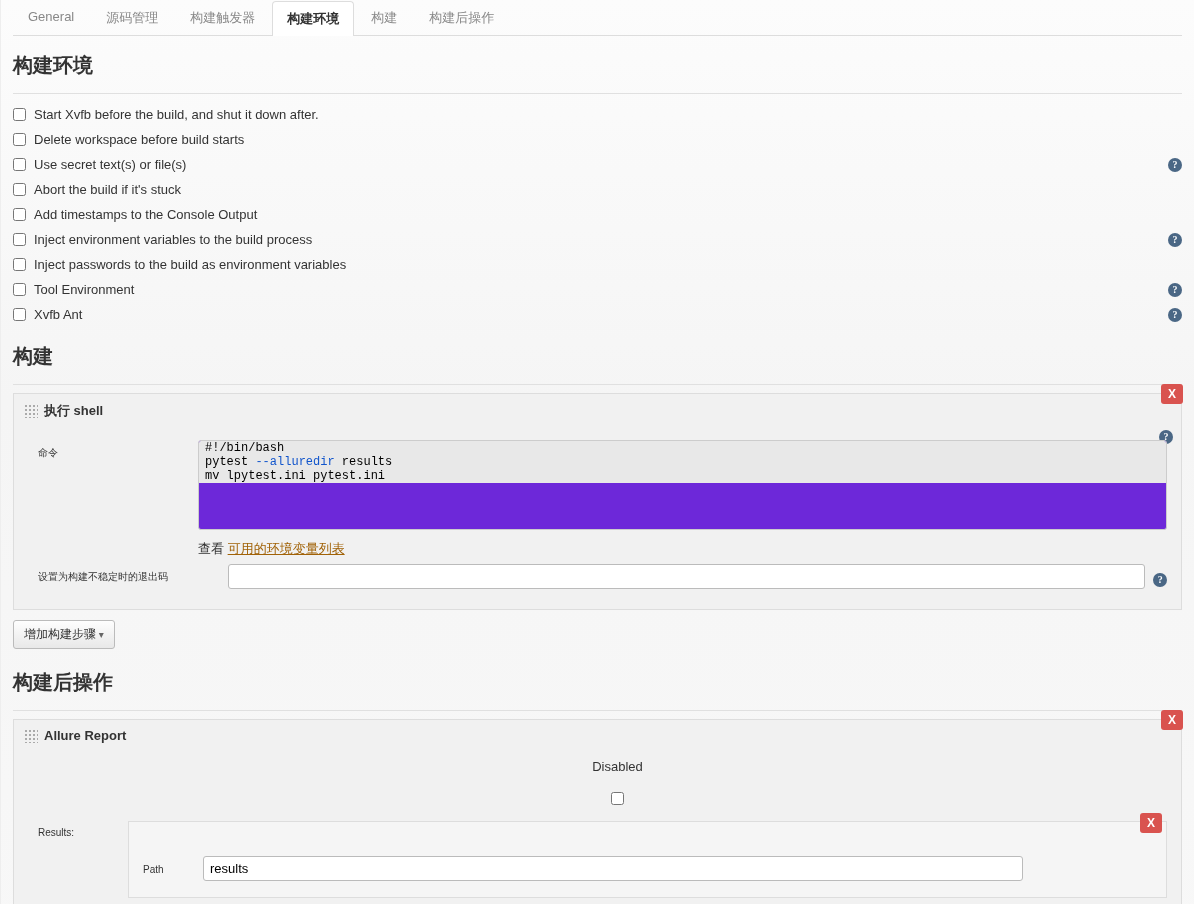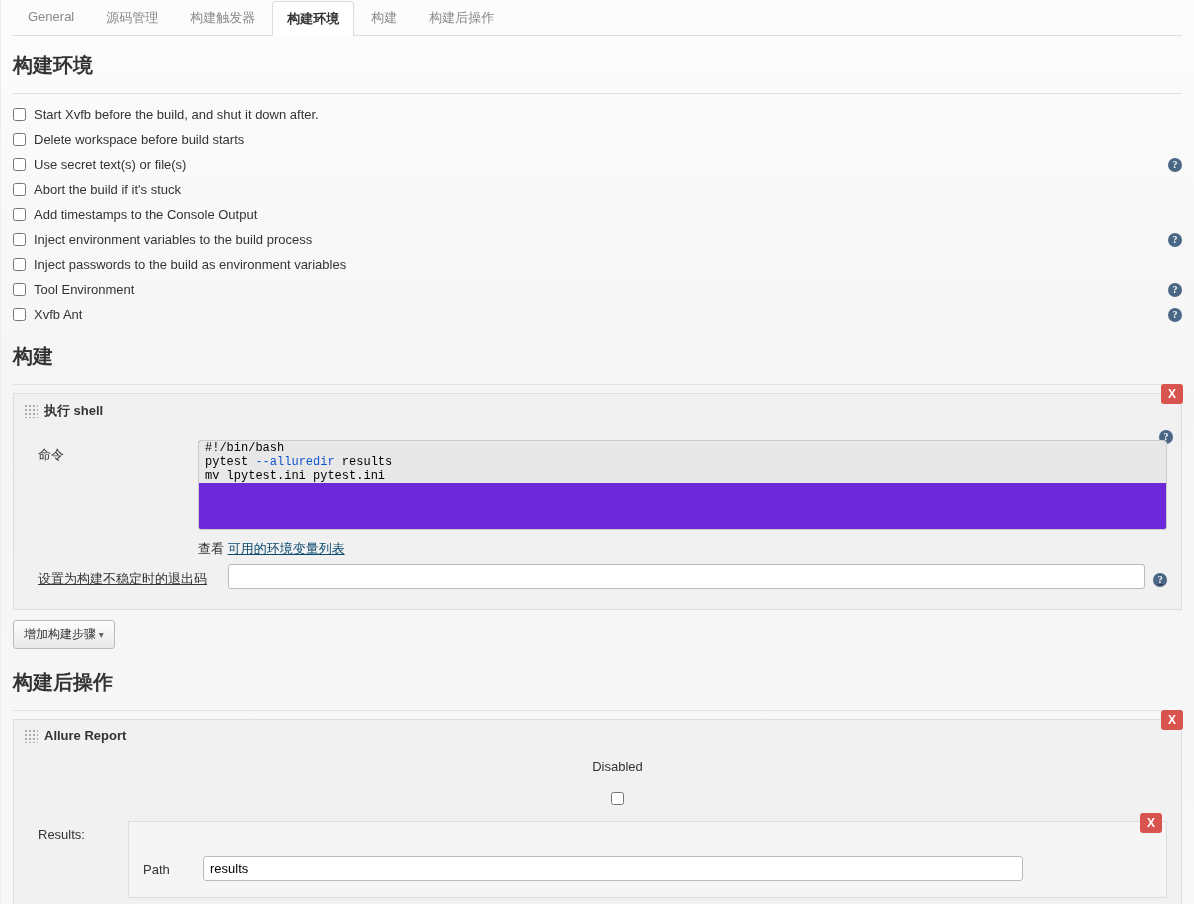--- a/index.html
+++ b/index.html
@@ -115,21 +115,21 @@
   position: relative;
 }
 .field-row {
   display: flex;
   align-items: flex-start;
   margin: 6px 0;
 }
 .field-label {
   width: 160px;
   padding-top: 6px;
-  font-size: 13px;
+  font-size: 10px;
 }
 .field-label.wide {
   width: 190px;
 }
 .field-content {
   flex: 1;
 }
 .code-area {
   border: 1px solid #ccc;
   border-radius: 3px;
@@ -156,21 +156,21 @@
   border: 1px solid #bbb;
   border-radius: 3px;
   padding: 4px 6px;
   font-size: 13px;
 }
 .hint-row {
   margin-top: 10px;
   font-size: 13px;
 }
 .hint-row a {
-  color: #0c4a6e;
+  color: #a16207;
   text-decoration: underline;
 }
 .btn {
   display: inline-block;
   padding: 5px 10px;
   background: linear-gradient(#fefefe,#e8e8e8);
   border: 1px solid #bbb;
   border-radius: 3px;
   font-size: 12px;
   cursor: pointer;
@@ -283,21 +283,21 @@
               <div class="code-gutter-line"><span class="syn-cmd">pytest </span><span class="syn-option">--alluredir</span><span class="syn-cmd"> results</span></div>
               <div class="code-gutter-line"><span class="syn-cmd">mv lpytest.ini pytest.ini</span></div>
             </div>
           </div>
           <div class="hint-row">
             <span>查看</span>
             <a href="#">可用的环境变量列表</a>
           </div>
         </div>
       </div>
-      <div class="field-row" style="text-decoration:underline;">
+      <div class="field-row" style="">
         <div class="field-label wide">设置为构建不稳定时的退出码</div>
         <div class="field-content" style="display:flex; align-items:center;">
           <input class="text-input" type="text" value="" style="">
           <span class="help help-aligned">?</span>
         </div>
       </div>
     </div>
   </div>
 
   <div class="btn-row">

